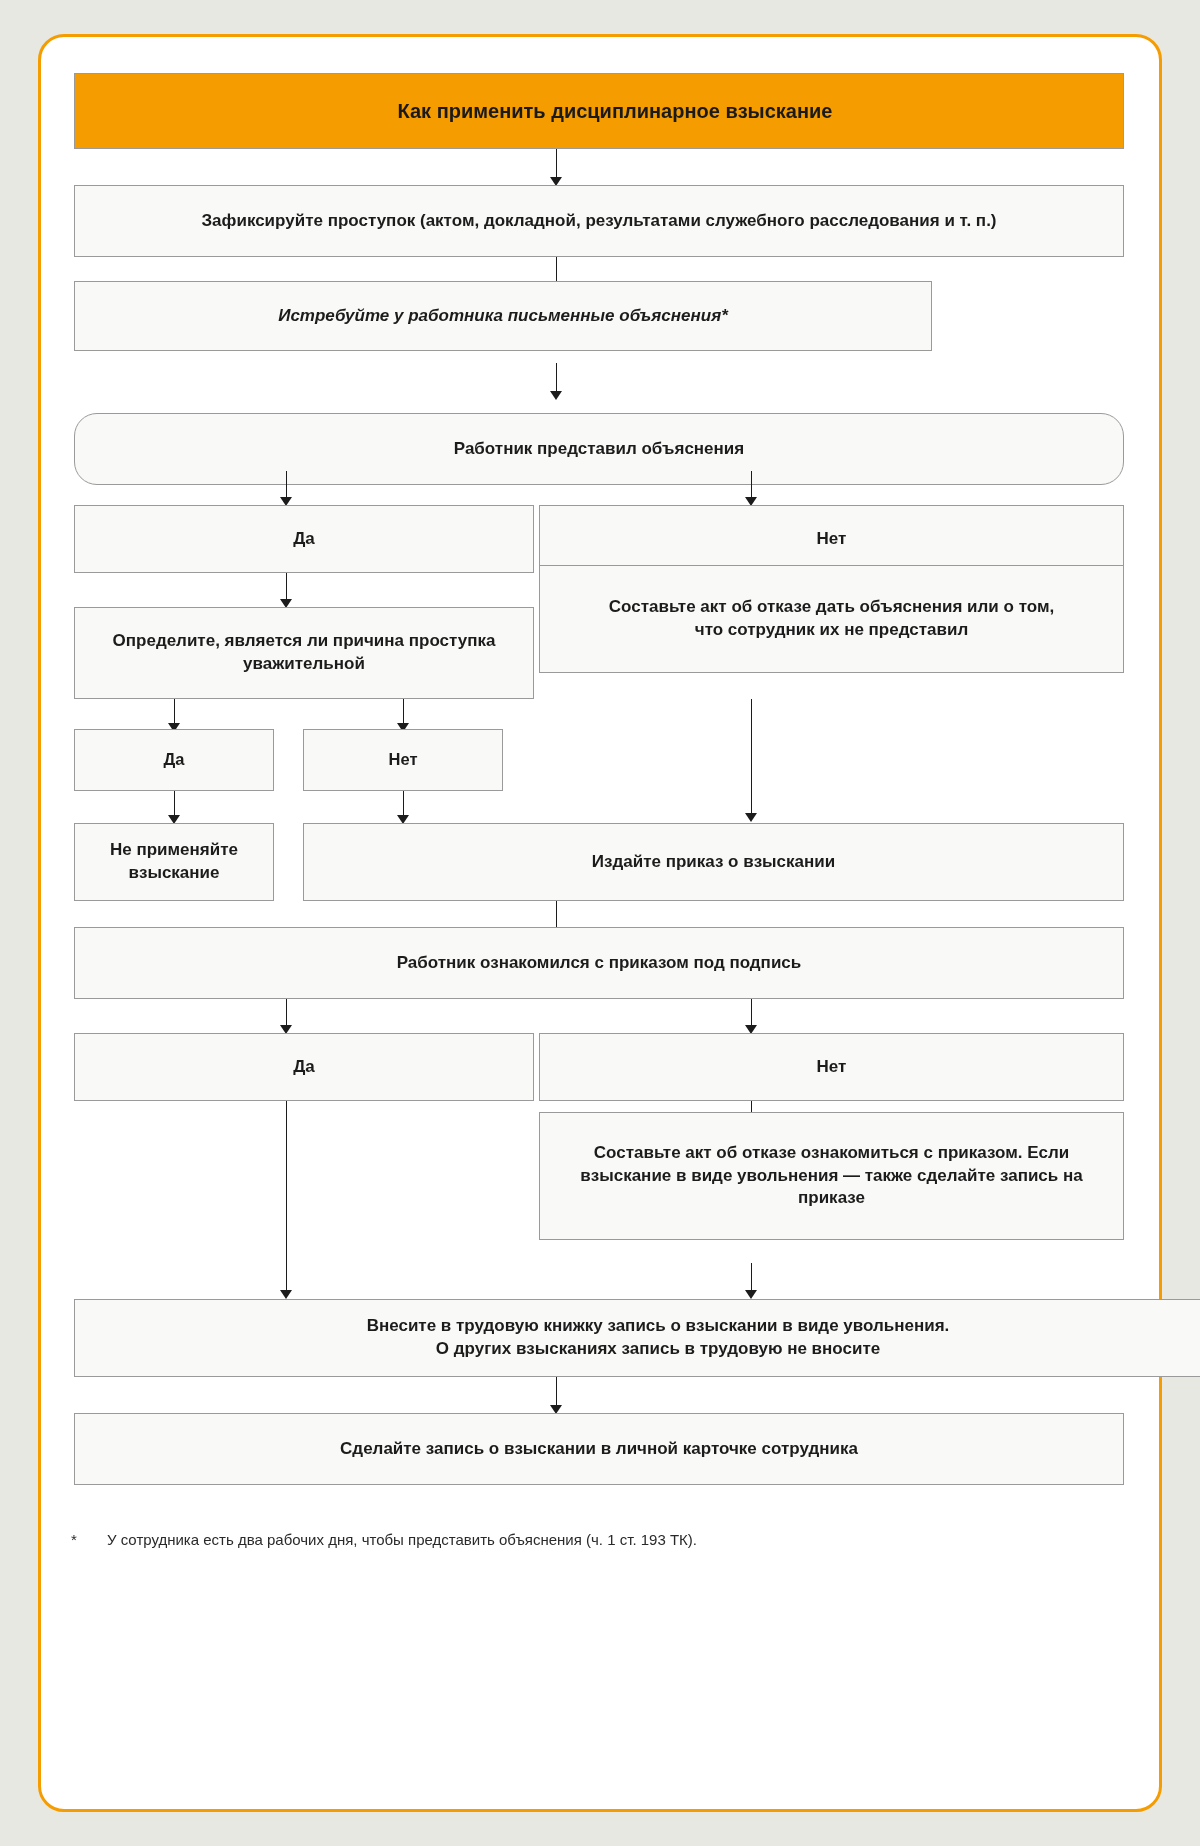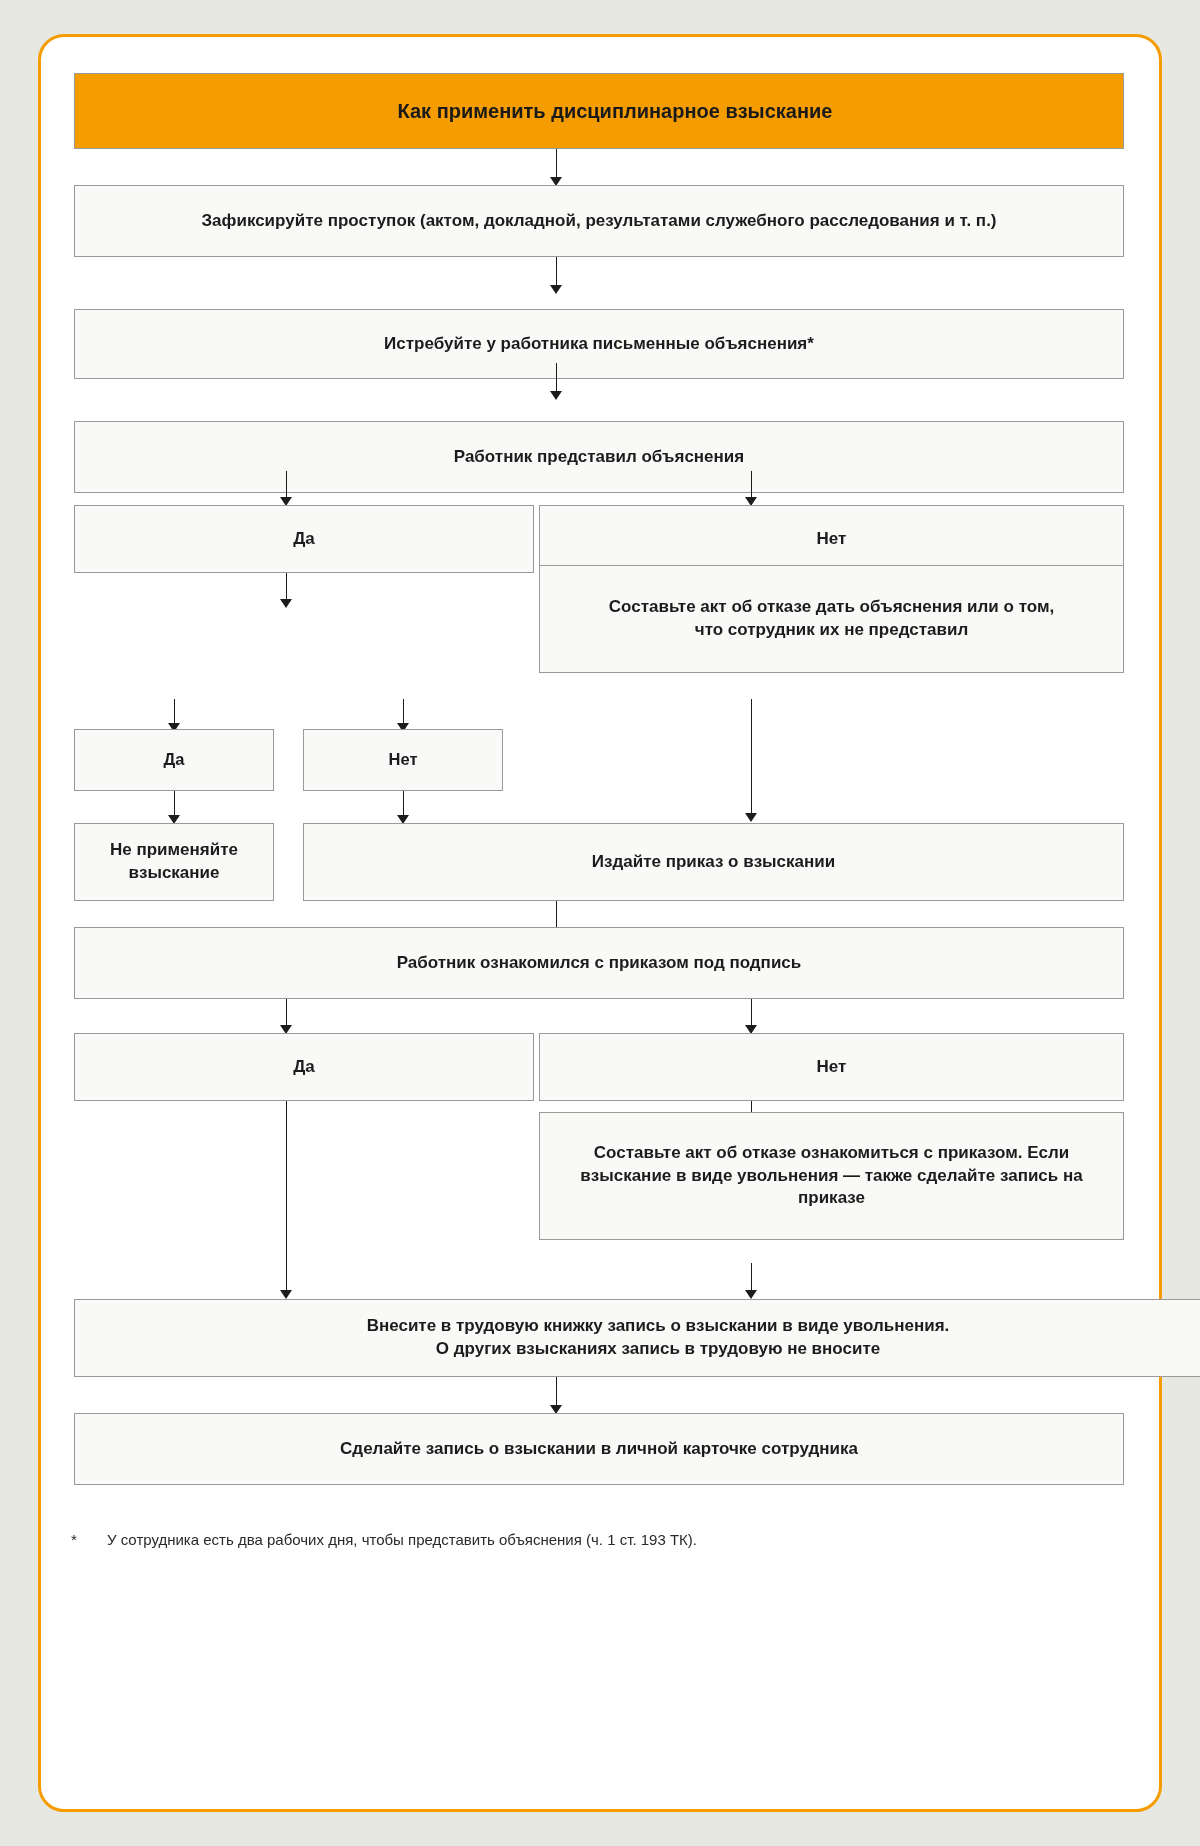--- a/index.html
+++ b/index.html
@@ -74,40 +74,41 @@
   <div class="fbox title" style="left:33px; top:36px; width:1050px; height:76px;">Как применить дисциплинарное взыскание</div>
 
   <div class="vline" style="left:515px; top:112px; height:34px;"></div>
   <div class="arrowhead" style="left:509px; top:140px;"></div>
 
   <div class="fbox" style="left:33px; top:148px; width:1050px; height:72px;">Зафиксируйте проступок (актом, докладной, результатами служебного расследования и т. п.)</div>
 
   <div class="vline" style="left:515px; top:220px; height:34px;"></div>
   <div class="arrowhead" style="left:509px; top:248px;"></div>
 
-  <div class="fbox" style="left:33px; top:272px; width:1050px; height:70px;">Истребуйте у работника письменные объяснения*</div>
+  <div class="fbox" style="left:33px; top:244px; width:858px; height:70px;font-style:italic;">Истребуйте у работника письменные объяснения*</div>
 
   <div class="vline" style="left:515px; top:326px; height:34px;"></div>
   <div class="arrowhead" style="left:509px; top:354px;"></div>
 
-  <div class="fbox" style="left:33px; top:384px; width:1050px; height:72px;">Работник представил объяснения</div>
+  <div class="fbox" style="left:33px; top:376px; width:1050px; height:72px;border-radius:23px;">Работник представил объяснения</div>
 
   <div class="vline" style="left:245px; top:434px; height:32px;"></div>
   <div class="arrowhead" style="left:239px; top:460px;"></div>
   <div class="vline" style="left:710px; top:434px; height:32px;"></div>
   <div class="arrowhead" style="left:704px; top:460px;"></div>
 
   <div class="fbox" style="left:33px; top:468px; width:460px; height:68px;">Да</div>
   <div class="fbox" style="left:498px; top:468px; width:585px; height:68px;">Нет</div>
 
   <div class="vline" style="left:245px; top:536px; height:32px;"></div>
   <div class="arrowhead" style="left:239px; top:562px;"></div>
   <div class="vline" style="left:710px; top:536px; height:32px;"></div>
   <div class="arrowhead" style="left:704px; top:562px;"></div>
 
+  <div class="fbox" style="left:33px; top:570px; width:460px; height:92px;">Определите, является ли причина проступка уважительной</div>
   <div class="fbox" style="left:498px; top:528px; width:585px; height:108px; white-space:pre-line;">Составьте акт об отказе дать объяснения или о том,
 что сотрудник их не представил</div>
 
   <div class="vline" style="left:133px; top:662px; height:30px;"></div>
   <div class="arrowhead" style="left:127px; top:686px;"></div>
   <div class="vline" style="left:362px; top:662px; height:30px;"></div>
   <div class="arrowhead" style="left:356px; top:686px;"></div>
 
   <div class="vline" style="left:710px; top:662px; height:120px;"></div>
   <div class="arrowhead" style="left:704px; top:776px;"></div>

